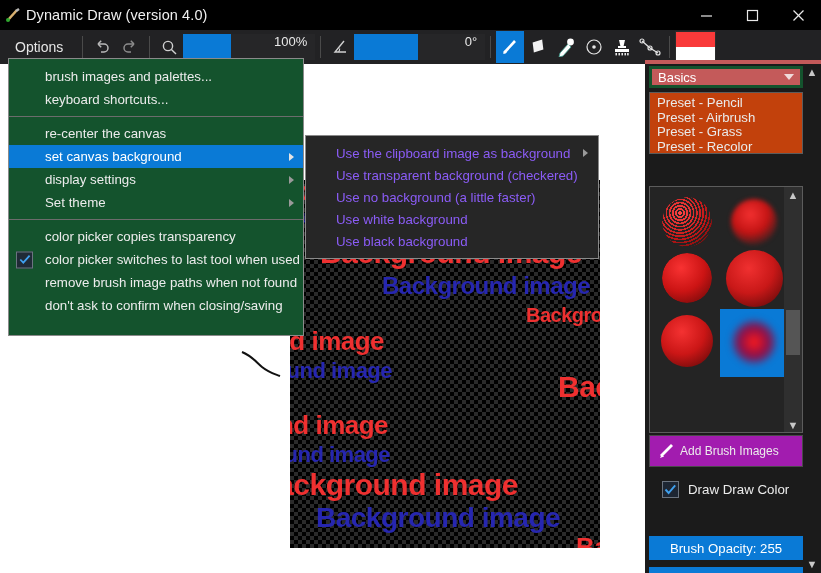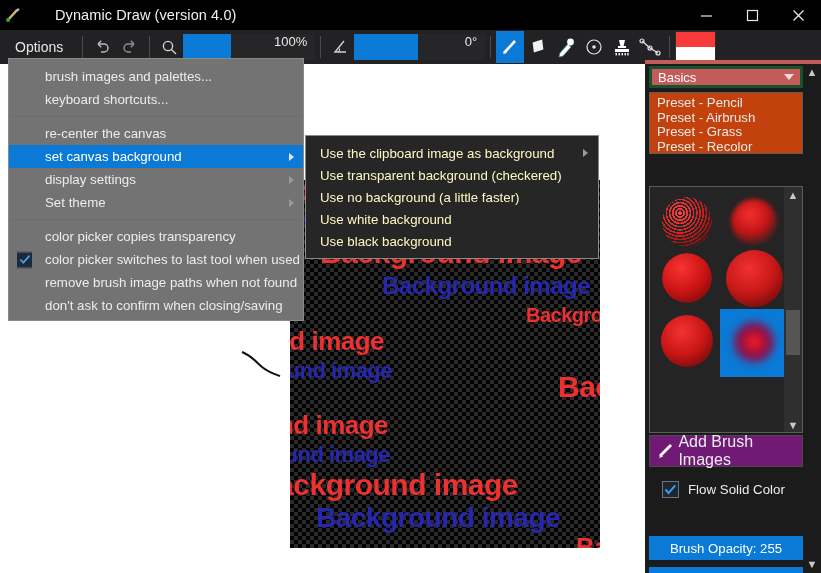--- a/index.html
+++ b/index.html
@@ -6,21 +6,21 @@
   html, body {
     width: 821px; height: 573px;
     background: #1e1e1e; overflow: hidden;
     font-family: "Liberation Sans", sans-serif;
   }
   #app { position: relative; width: 821px; height: 573px; background: #1c1c1c; }
 
   
   .titlebar {
     position: absolute; left: 0; top: 0; width: 821px; height: 30px;
-    background: #000; display: flex; align-items: center; gap: 29px;
+    background: #000; display: flex; align-items: center;
   }
   .tb-icon { width: 26px; height: 30px; display: flex; align-items: center; justify-content: center; }
   .tb-title { color: #f0f0f0; font-size: 14.5px; letter-spacing: .1px; }
   .winbtns { position: absolute; right: 0; top: 0; height: 30px; display: flex; }
   .winbtn {
     width: 46px; height: 30px; display: flex; align-items: center; justify-content: center;
     color: #e8e8e8; font-size: 13px;
   }
   .winbtn svg { display: block; }
 
@@ -69,21 +69,21 @@
   }
   .bgtext {
     position: absolute; white-space: nowrap; font-weight: bold;
     font-family: "Liberation Sans", sans-serif; letter-spacing: -0.5px;
   }
   .stroke-svg { position: absolute; left: 240px; top: 286px; }
 
   
   .menu {
     position: absolute; left: 8px; top: 58px; width: 296px;
-    background: #737373; border: 1px solid #8a8a8a; padding: 6px 0 3px 0;
+    background: #14532d; border: 1px solid #8a8a8a; padding: 6px 0 18px 0;
     z-index: 40;
   }
   .mi {
     position: relative; height: 23px; display: flex; align-items: center;
     padding-left: 36px; color: #ececec; font-size: 13.3px;
   }
   .mi.sel { background: #0a7ad6; color: #fff; }
   .mi .arrow {
     position: absolute; right: 9px; top: 50%; transform: translateY(-50%);
     width: 0; height: 0; border-left: 5px solid #9a9a9a;
@@ -99,21 +99,21 @@
   .msep { height: 1px; background: #6c6c6c; margin: 5px 0 5px 0; }
 
   
   .submenu {
     position: absolute; left: 305px; top: 135px; width: 294px;
     background: #262626; border: 1px solid #8a8a8a; padding: 6px 0;
     z-index: 45;
   }
   .smi {
     position: relative; height: 22px; display: flex; align-items: center;
-    padding-left: 14px; color: #fef9c3; font-size: 13.3px;
+    padding-left: 30px; color: #8b5cf6; font-size: 13.3px;
   }
   .smi .arrow {
     position: absolute; right: 10px; top: 50%; transform: translateY(-50%);
     width: 0; height: 0; border-left: 5px solid #9a9a9a;
     border-top: 4px solid transparent; border-bottom: 4px solid transparent;
   }
 
   
   .rpanel {
     position: absolute; left: 645px; top: 64px; width: 176px; height: 509px;
@@ -144,23 +144,23 @@
   .bsb {
     position: absolute; right: 0; top: 0; width: 18px; height: 247px;
     background: #2f2f2f; display: flex; flex-direction: column;
     align-items: center; justify-content: space-between; padding: 3px 0;
   }
   .bsb .thumb { position: absolute; left: 2px; top: 123px; width: 14px; height: 45px; background: #555; }
   .arrowglyph { color: #c8c8c8; font-size: 11px; line-height: 1; position: relative; z-index: 2; }
 
   .addbrush {
     position: absolute; left: 4px; top: 371px; width: 154px; height: 32px;
-    background: #701a75; border: 1px solid #4a4a4a;
+    background: #a21caf; border: 1px solid #4a4a4a;
     display: flex; align-items: center; padding-left: 4px;
-    color: #ececec; font-size: 16px;
+    color: #ececec; font-size: 12px;
   }
   .solidrow {
     position: absolute; left: 4px; top: 410px; width: 154px; height: 30px;
     display: flex; align-items: center; padding-left: 13px; gap: 9px;
     color: #ececec; font-size: 13.3px;
   }
   .cbox { width: 17px; height: 17px; background: #1d2633; border: 1px solid #6b7480;
           display: flex; align-items: center; justify-content: center; }
   .blendsel {
     position: absolute; left: 4px; top: 444px; width: 154px; height: 21px;
@@ -449,21 +449,21 @@
         </span>
         <span>Add Brush Images</span>
       </div>
 
       <div class="solidrow">
         <span class="cbox">
           <svg width="13" height="11" viewBox="0 0 13 11">
               <path d="M1.5 5.5 L4.6 9 L11.2 1.4" fill="none" stroke="#3fa0ee" stroke-width="1.9"></path>
             </svg>
         </span>
-        <span>Flow Solid Color</span>
+        <span>Draw Draw Color</span>
       </div>
 
 
       <div class="bigbtn" style="top:472px;">
         <span>Brush Opacity: 255</span>
       </div>
       <div class="bigbtn" style="top:503px;">
         <span>Brush Flow: 255</span>
       </div>
 

